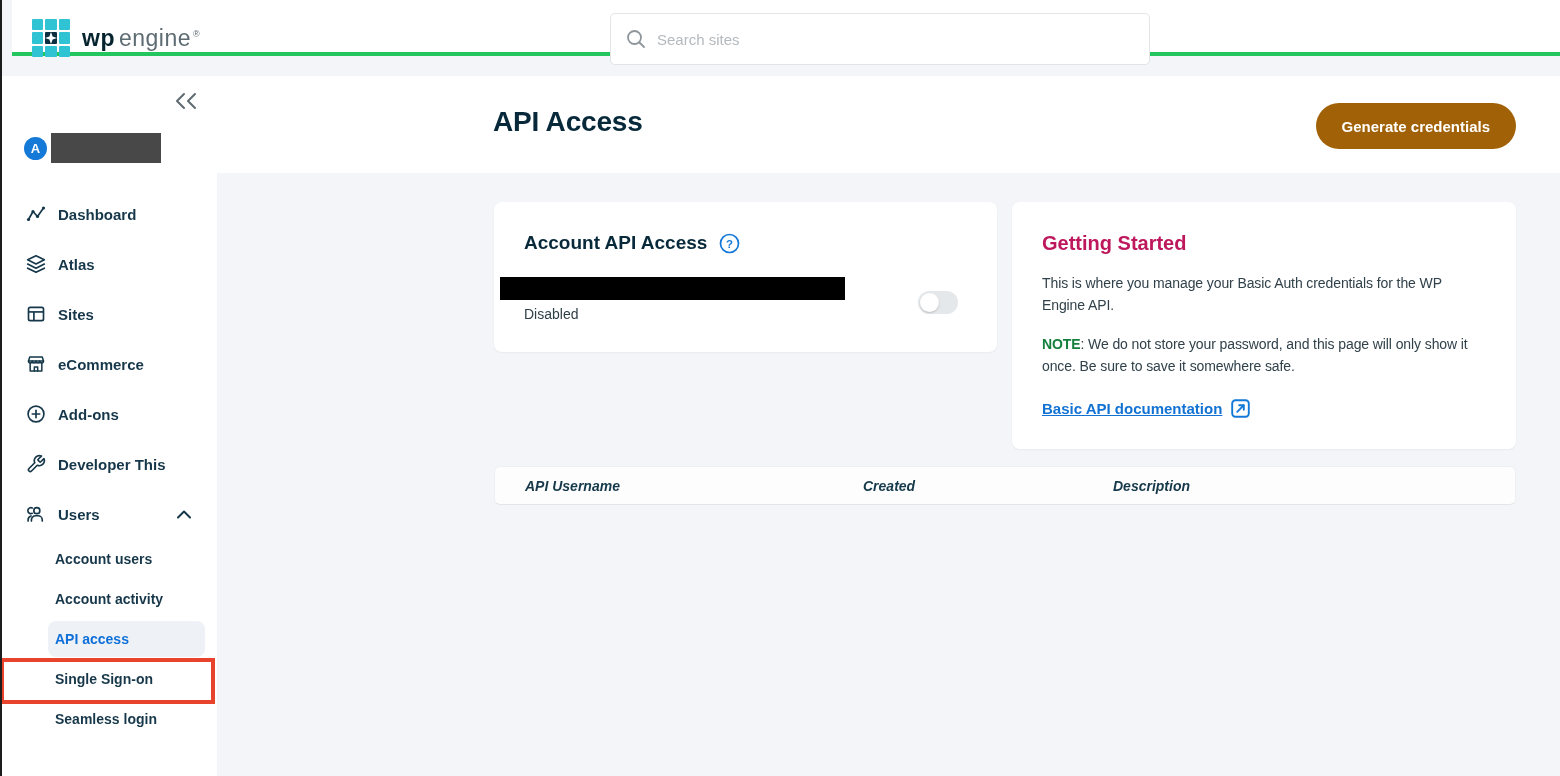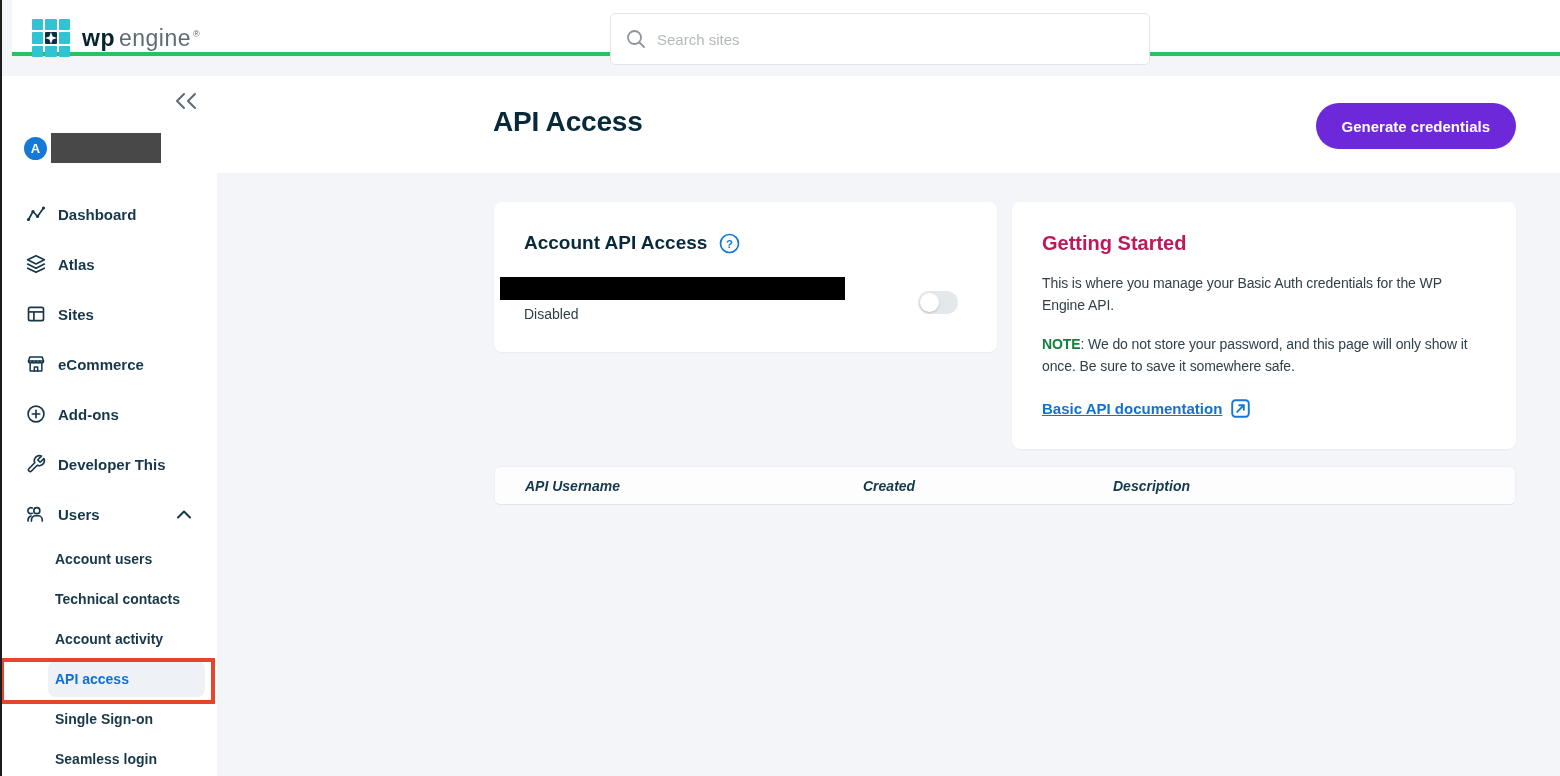--- a/index.html
+++ b/index.html
@@ -88,21 +88,21 @@
   .band {
     position: absolute; top: 76px; left: 217px; right: 0; height: 97px;
     background: #ffffff; z-index: 20;
   }
   .band h1 {
     position: absolute; left: 276px; top: 30px;
     font-size: 28px; font-weight: 700; color: #07293a; letter-spacing: -0.2px;
   }
   .generate-btn {
     position: absolute; right: 44px; top: 27px; height: 46px; padding: 0 26px;
-    background: #6d28d9; color: #fff; border: none; border-radius: 23px;
+    background: #a16207; color: #fff; border: none; border-radius: 23px;
     font-size: 15px; font-weight: 700; font-family: inherit; cursor: pointer;
   }
 
   
   main.content { position: absolute; top: 173px; left: 217px; right: 0; bottom: 0; background: #f3f5f8; }
   .wrap { margin: 0 44px 0 277px; }
   .cards { display: flex; gap: 15px; padding-top: 29px; }
   .card {
     background: #fff; border-radius: 8px; box-shadow: 0 1px 2px rgba(10,30,50,0.05);
     position: relative;
@@ -268,23 +268,20 @@
       <span>Users</span>
       <span class="chev">
         <svg width="14" height="9" viewBox="0 0 14 9" fill="none" stroke="#16374a" stroke-width="2" stroke-linecap="round" stroke-linejoin="round">
           <polyline points="1,7.5 7,1.5 13,7.5"></polyline>
         </svg>
       </span>
     </div>
 
     <div class="sub-item">
       <span>Account users</span>
-    </div>
-    <div class="sub-item">
-      <span>Technical contacts</span>
     </div>
     <div class="sub-item">
       <span>Account activity</span>
     </div>
     <div class="sub-item active">
       <span>API access</span>
     </div>
     <div class="sub-item">
       <span>Single Sign-on</span>
     </div>

